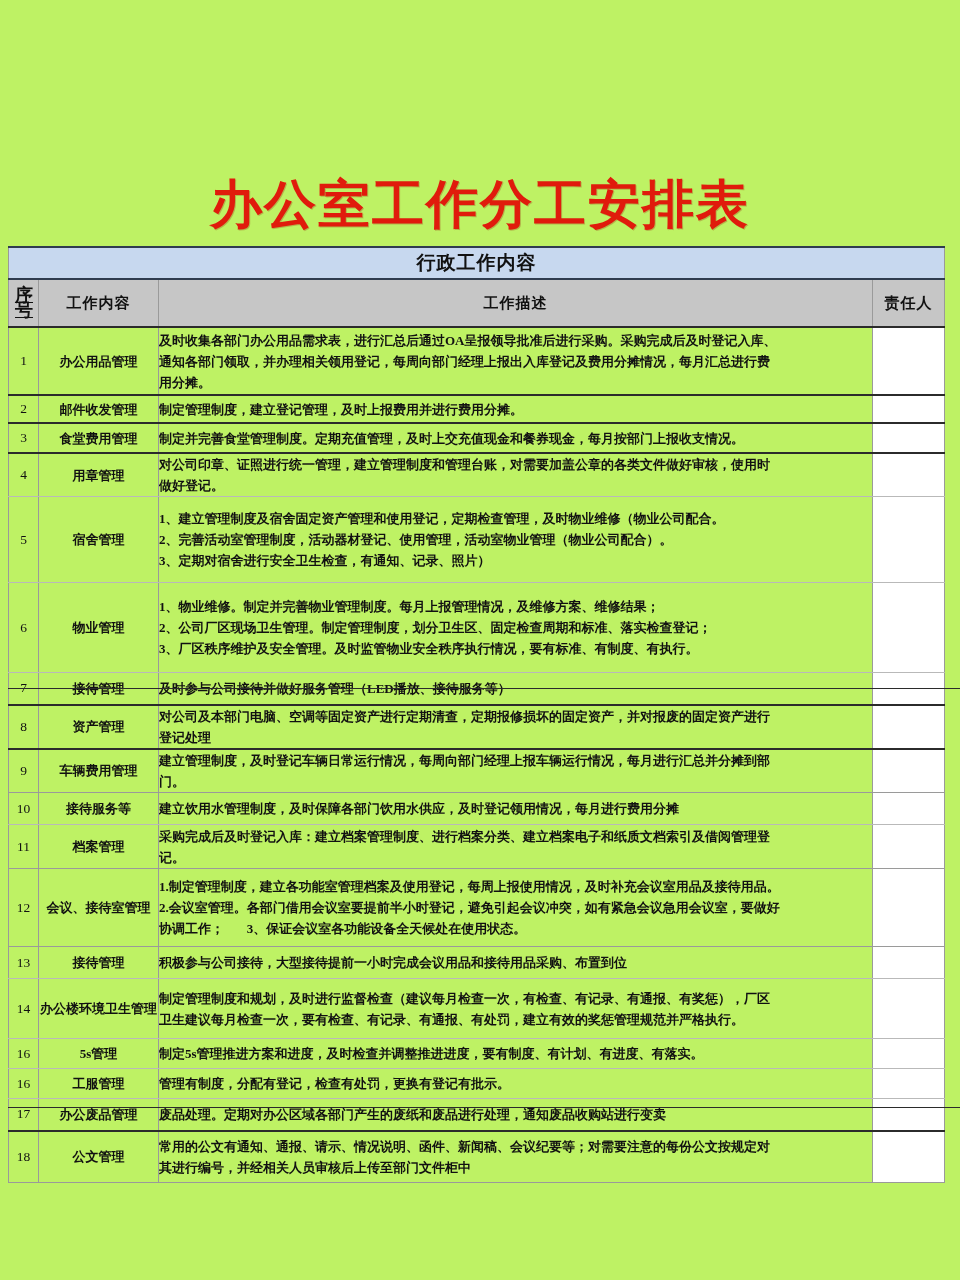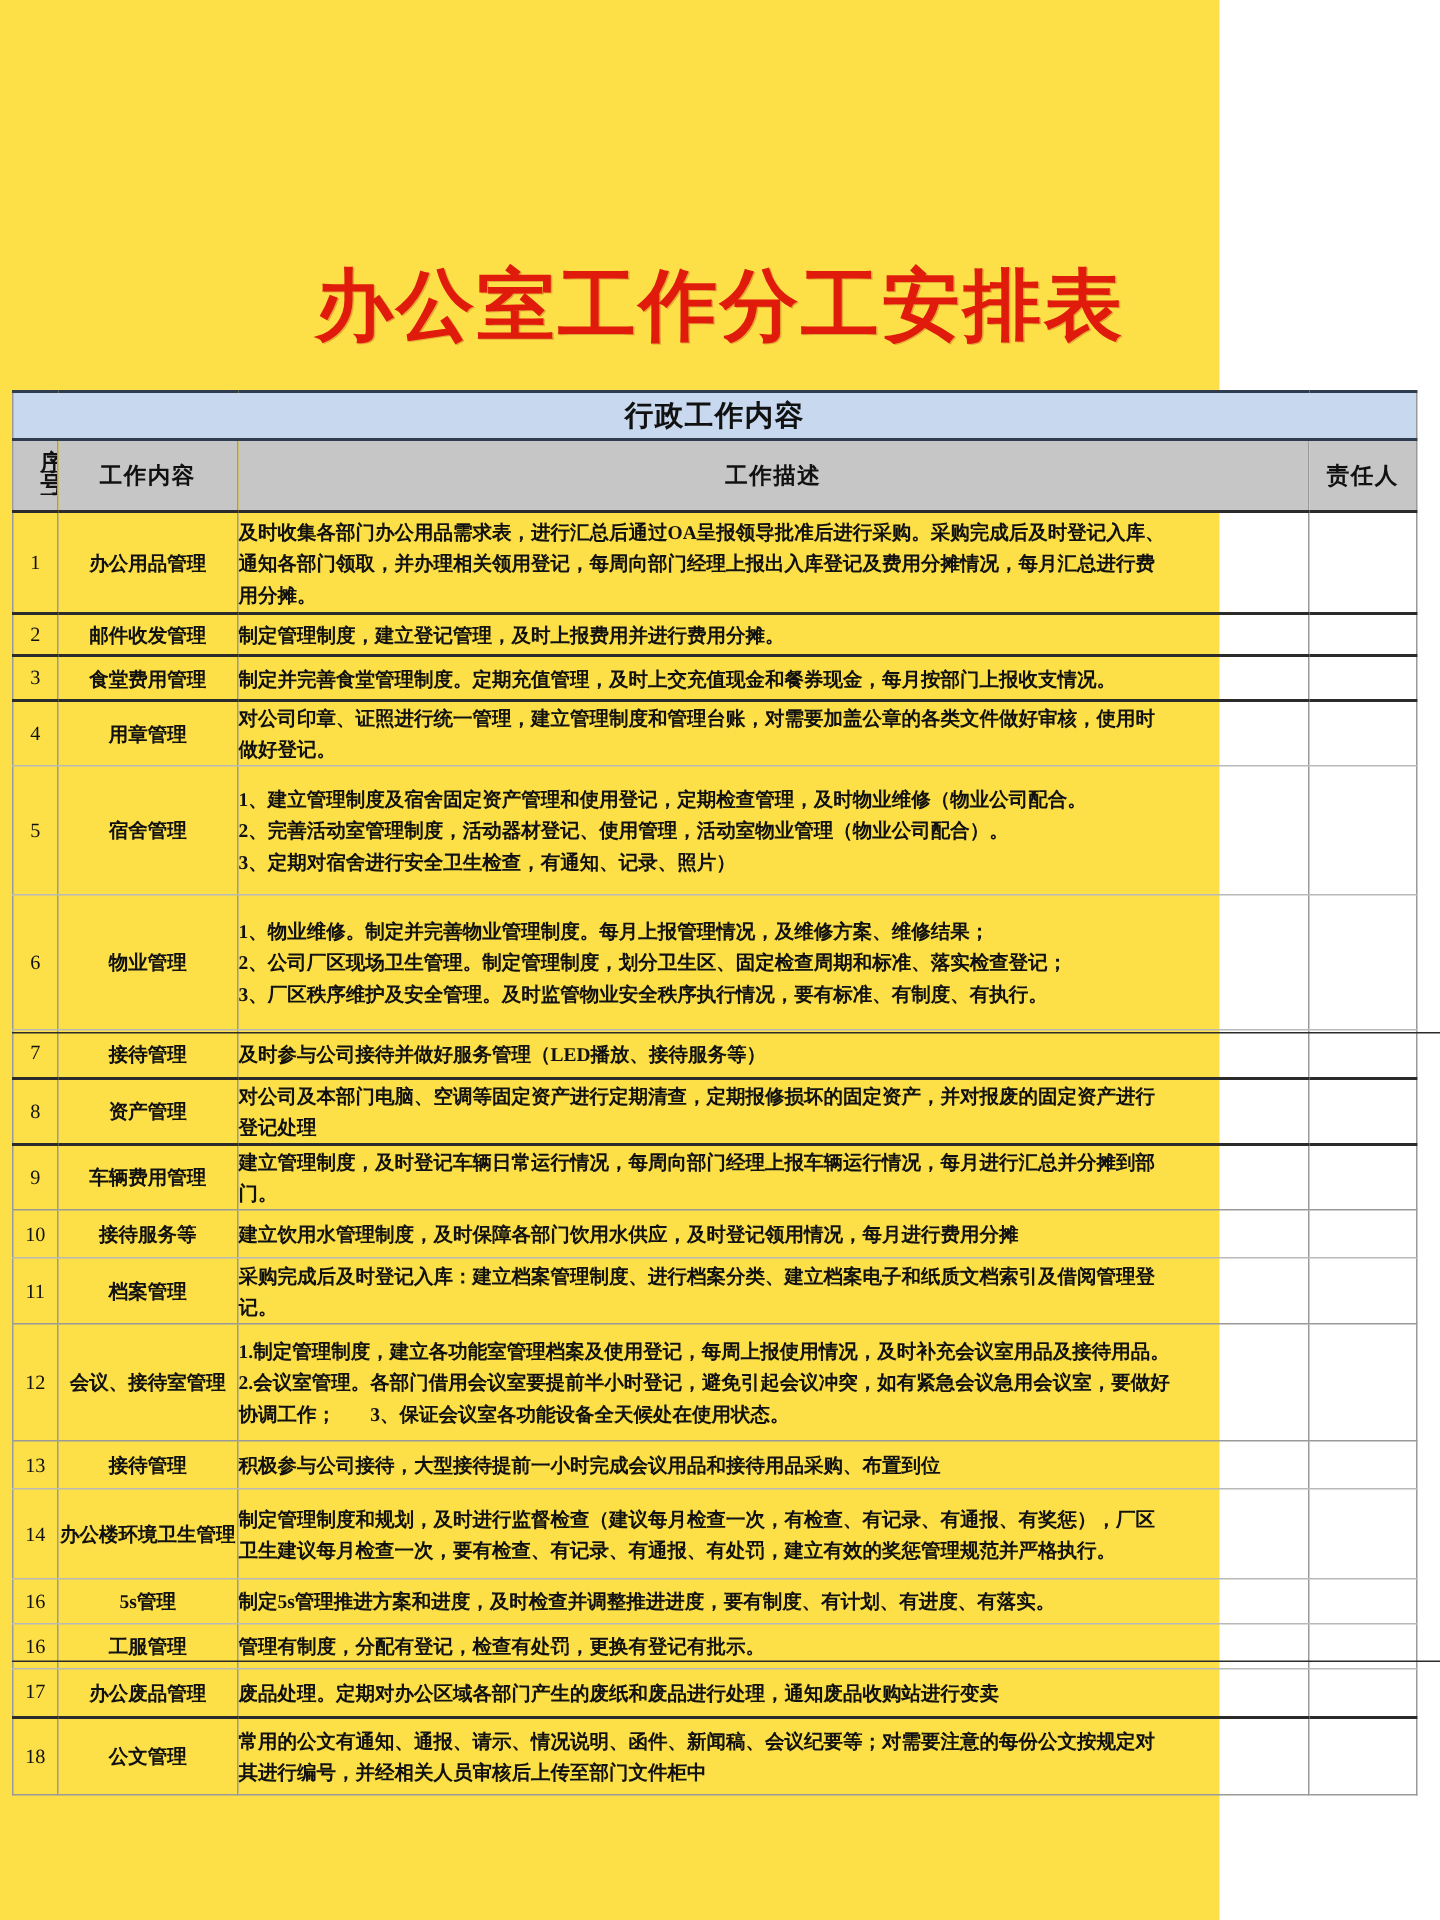--- a/index.html
+++ b/index.html
@@ -9,24 +9,24 @@
   }
   body {
     width: 960px;
     height: 1280px;
     font-family: "Liberation Serif", "DejaVu Serif", serif;
     overflow: hidden;
     position: relative;
   }
 
   .page {
-    width: 813px;
+    width: 960px;
     height: 1280px;
     position: relative;
-    background: #fde047;
+    background: #bef264;
   }
 
   
   .doc-title {
     position: absolute;
     top: 174px;
     left: 0;
     width: 960px;
     text-align: center;
     color: #e01b0c;
@@ -35,21 +35,21 @@
     letter-spacing: 2px;
     line-height: 60px;
     font-family: "Liberation Sans", "DejaVu Sans", sans-serif;
     text-shadow: 1px 1px 0 rgba(150,0,0,0.25);
     white-space: nowrap;
   }
 
   
   .sheet {
     position: absolute;
-    top: 260px;
+    top: 246px;
     left: 8px;
     width: 936px;
   }
 
   table.grid {
     border-collapse: collapse;
     table-layout: fixed;
     width: 936px;
     font-size: 12.6px;
     color: #111;
@@ -86,24 +86,24 @@
   tr.head-row td {
     background: #c6c6c6;
     height: 46px;
     text-align: center;
     font-weight: bold;
     font-size: 15px;
     border-bottom: 2px solid #2b2b2b;
     letter-spacing: 1px;
   }
   tr.head-row td.head-no {
-    font-size: 15px;
+    font-size: 18px;
     line-height: 15px;
     letter-spacing: 0;
-    padding: 0 18px;
+    padding: 0 6px;
     word-break: break-all;
     text-decoration: underline;
   }
 
   
   td.cell-no {
     text-align: center;
     font-size: 13.5px;
     font-family: "Liberation Serif", serif;
   }

